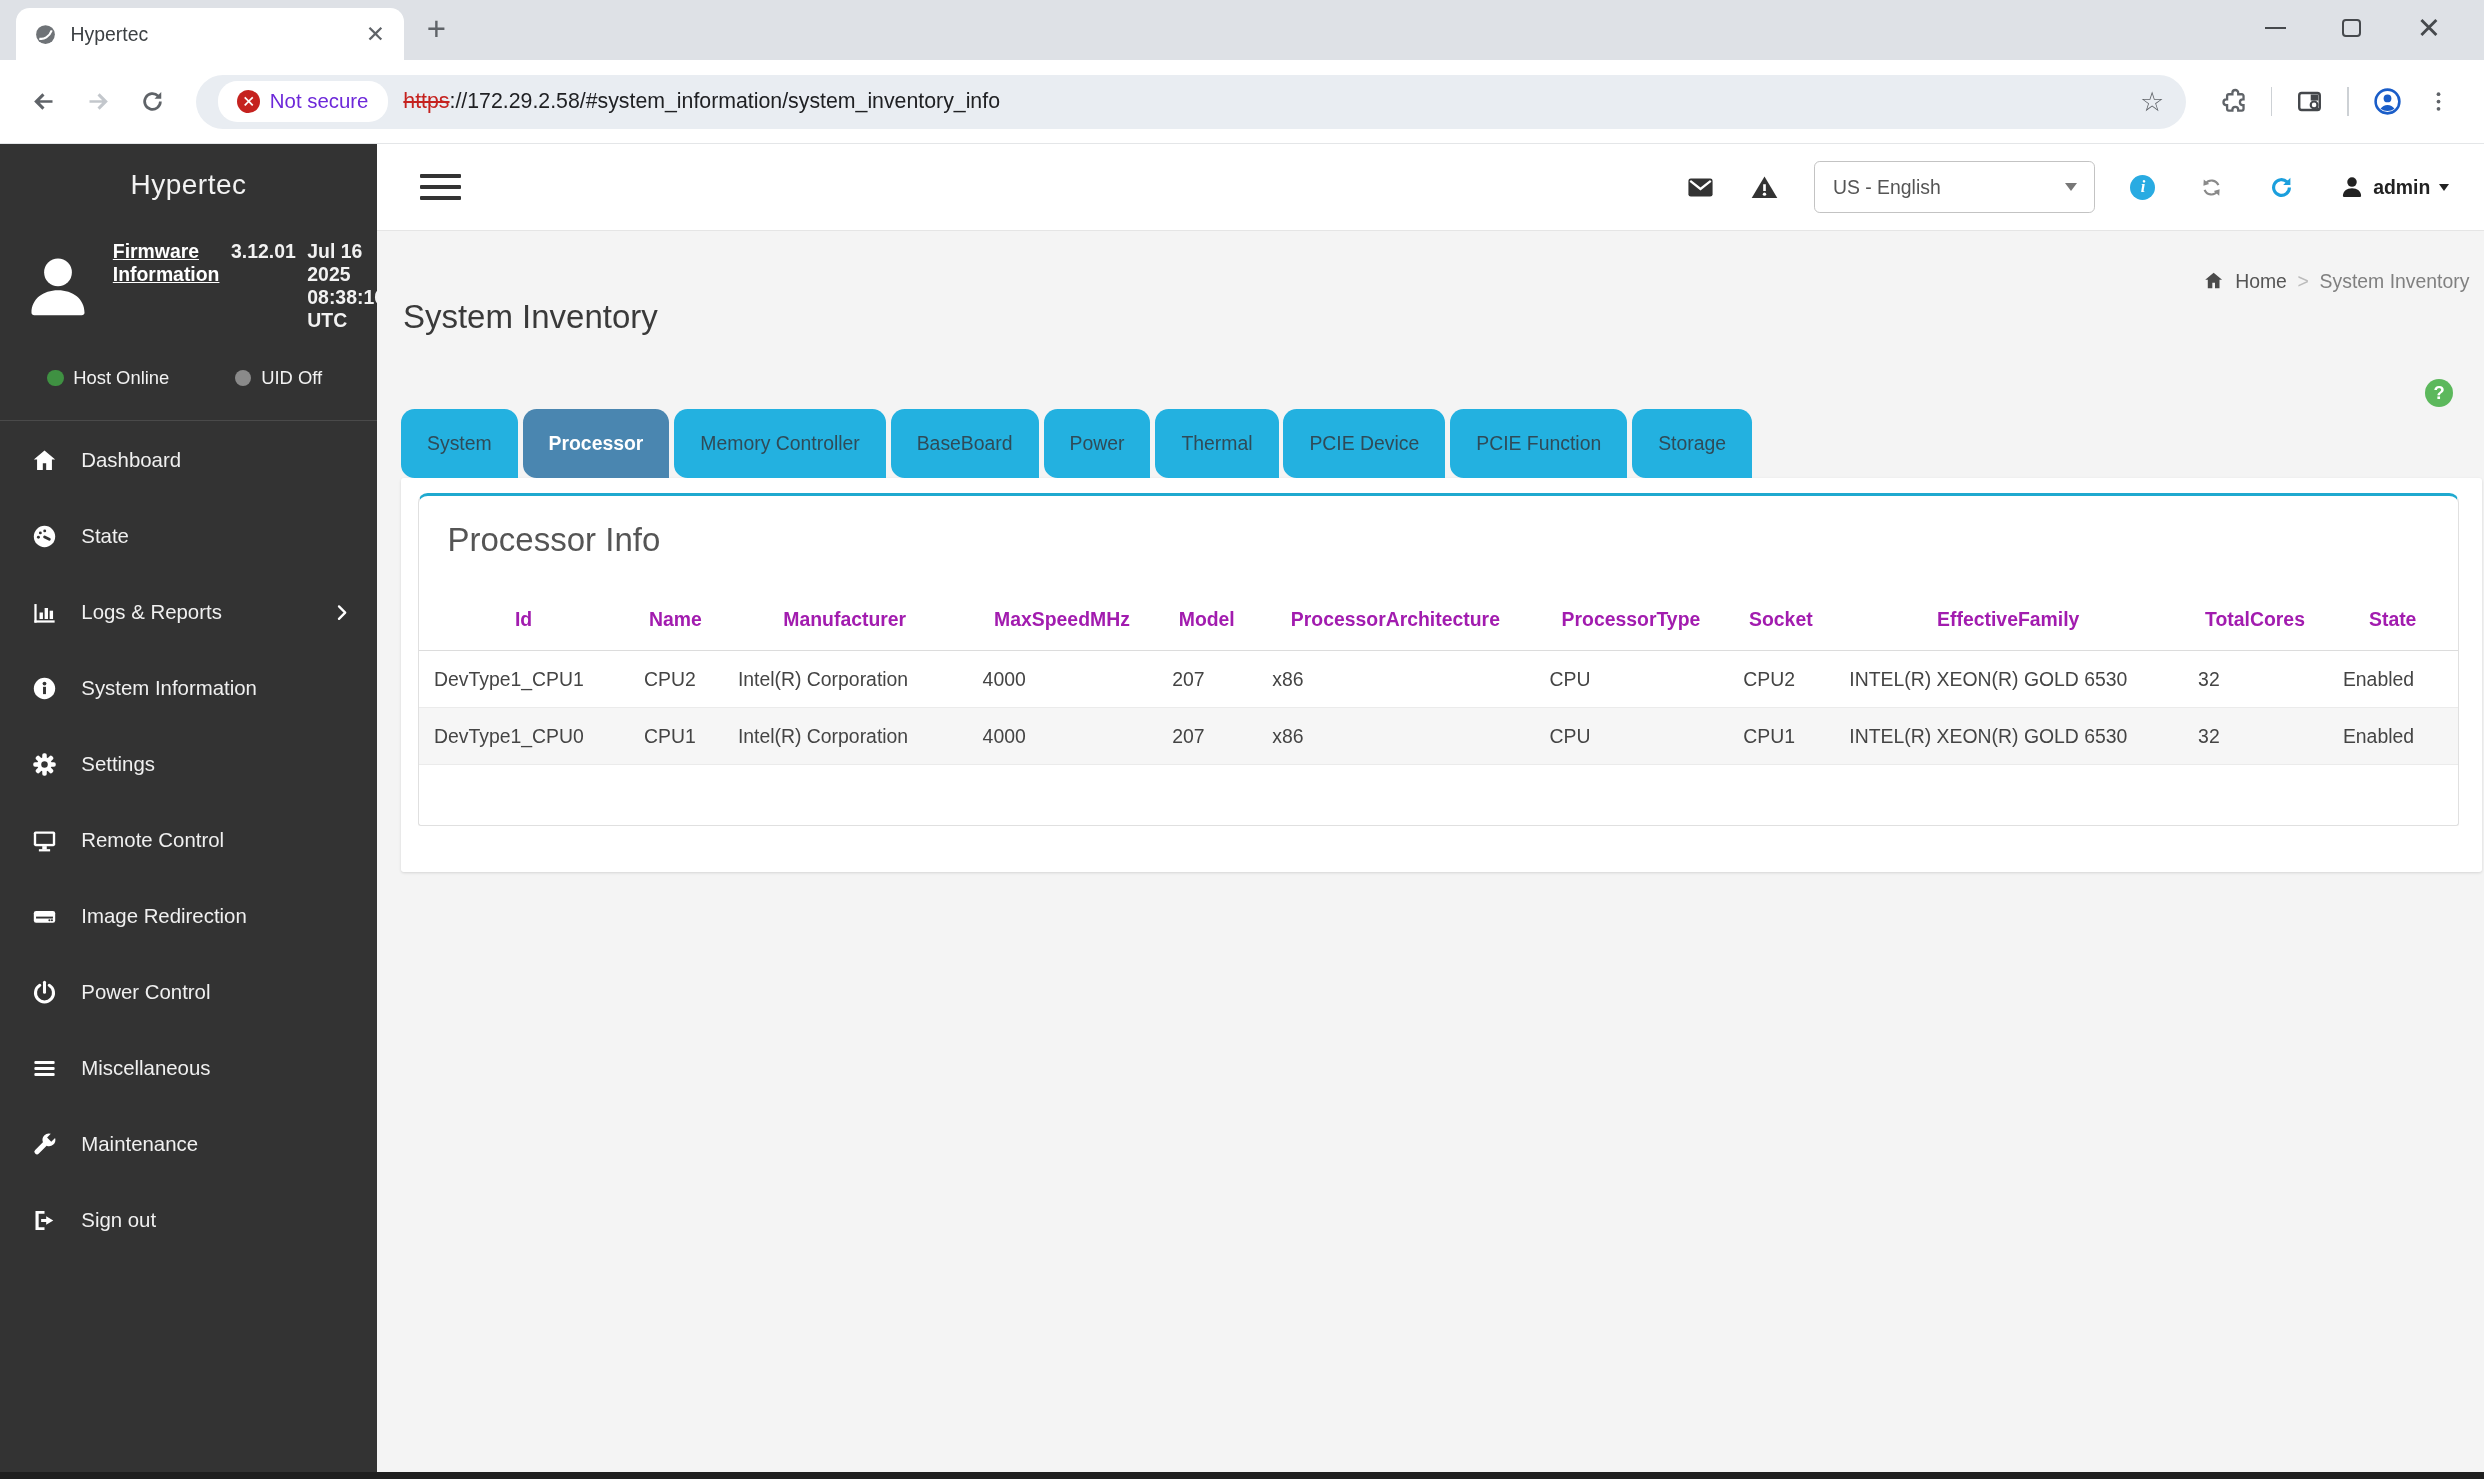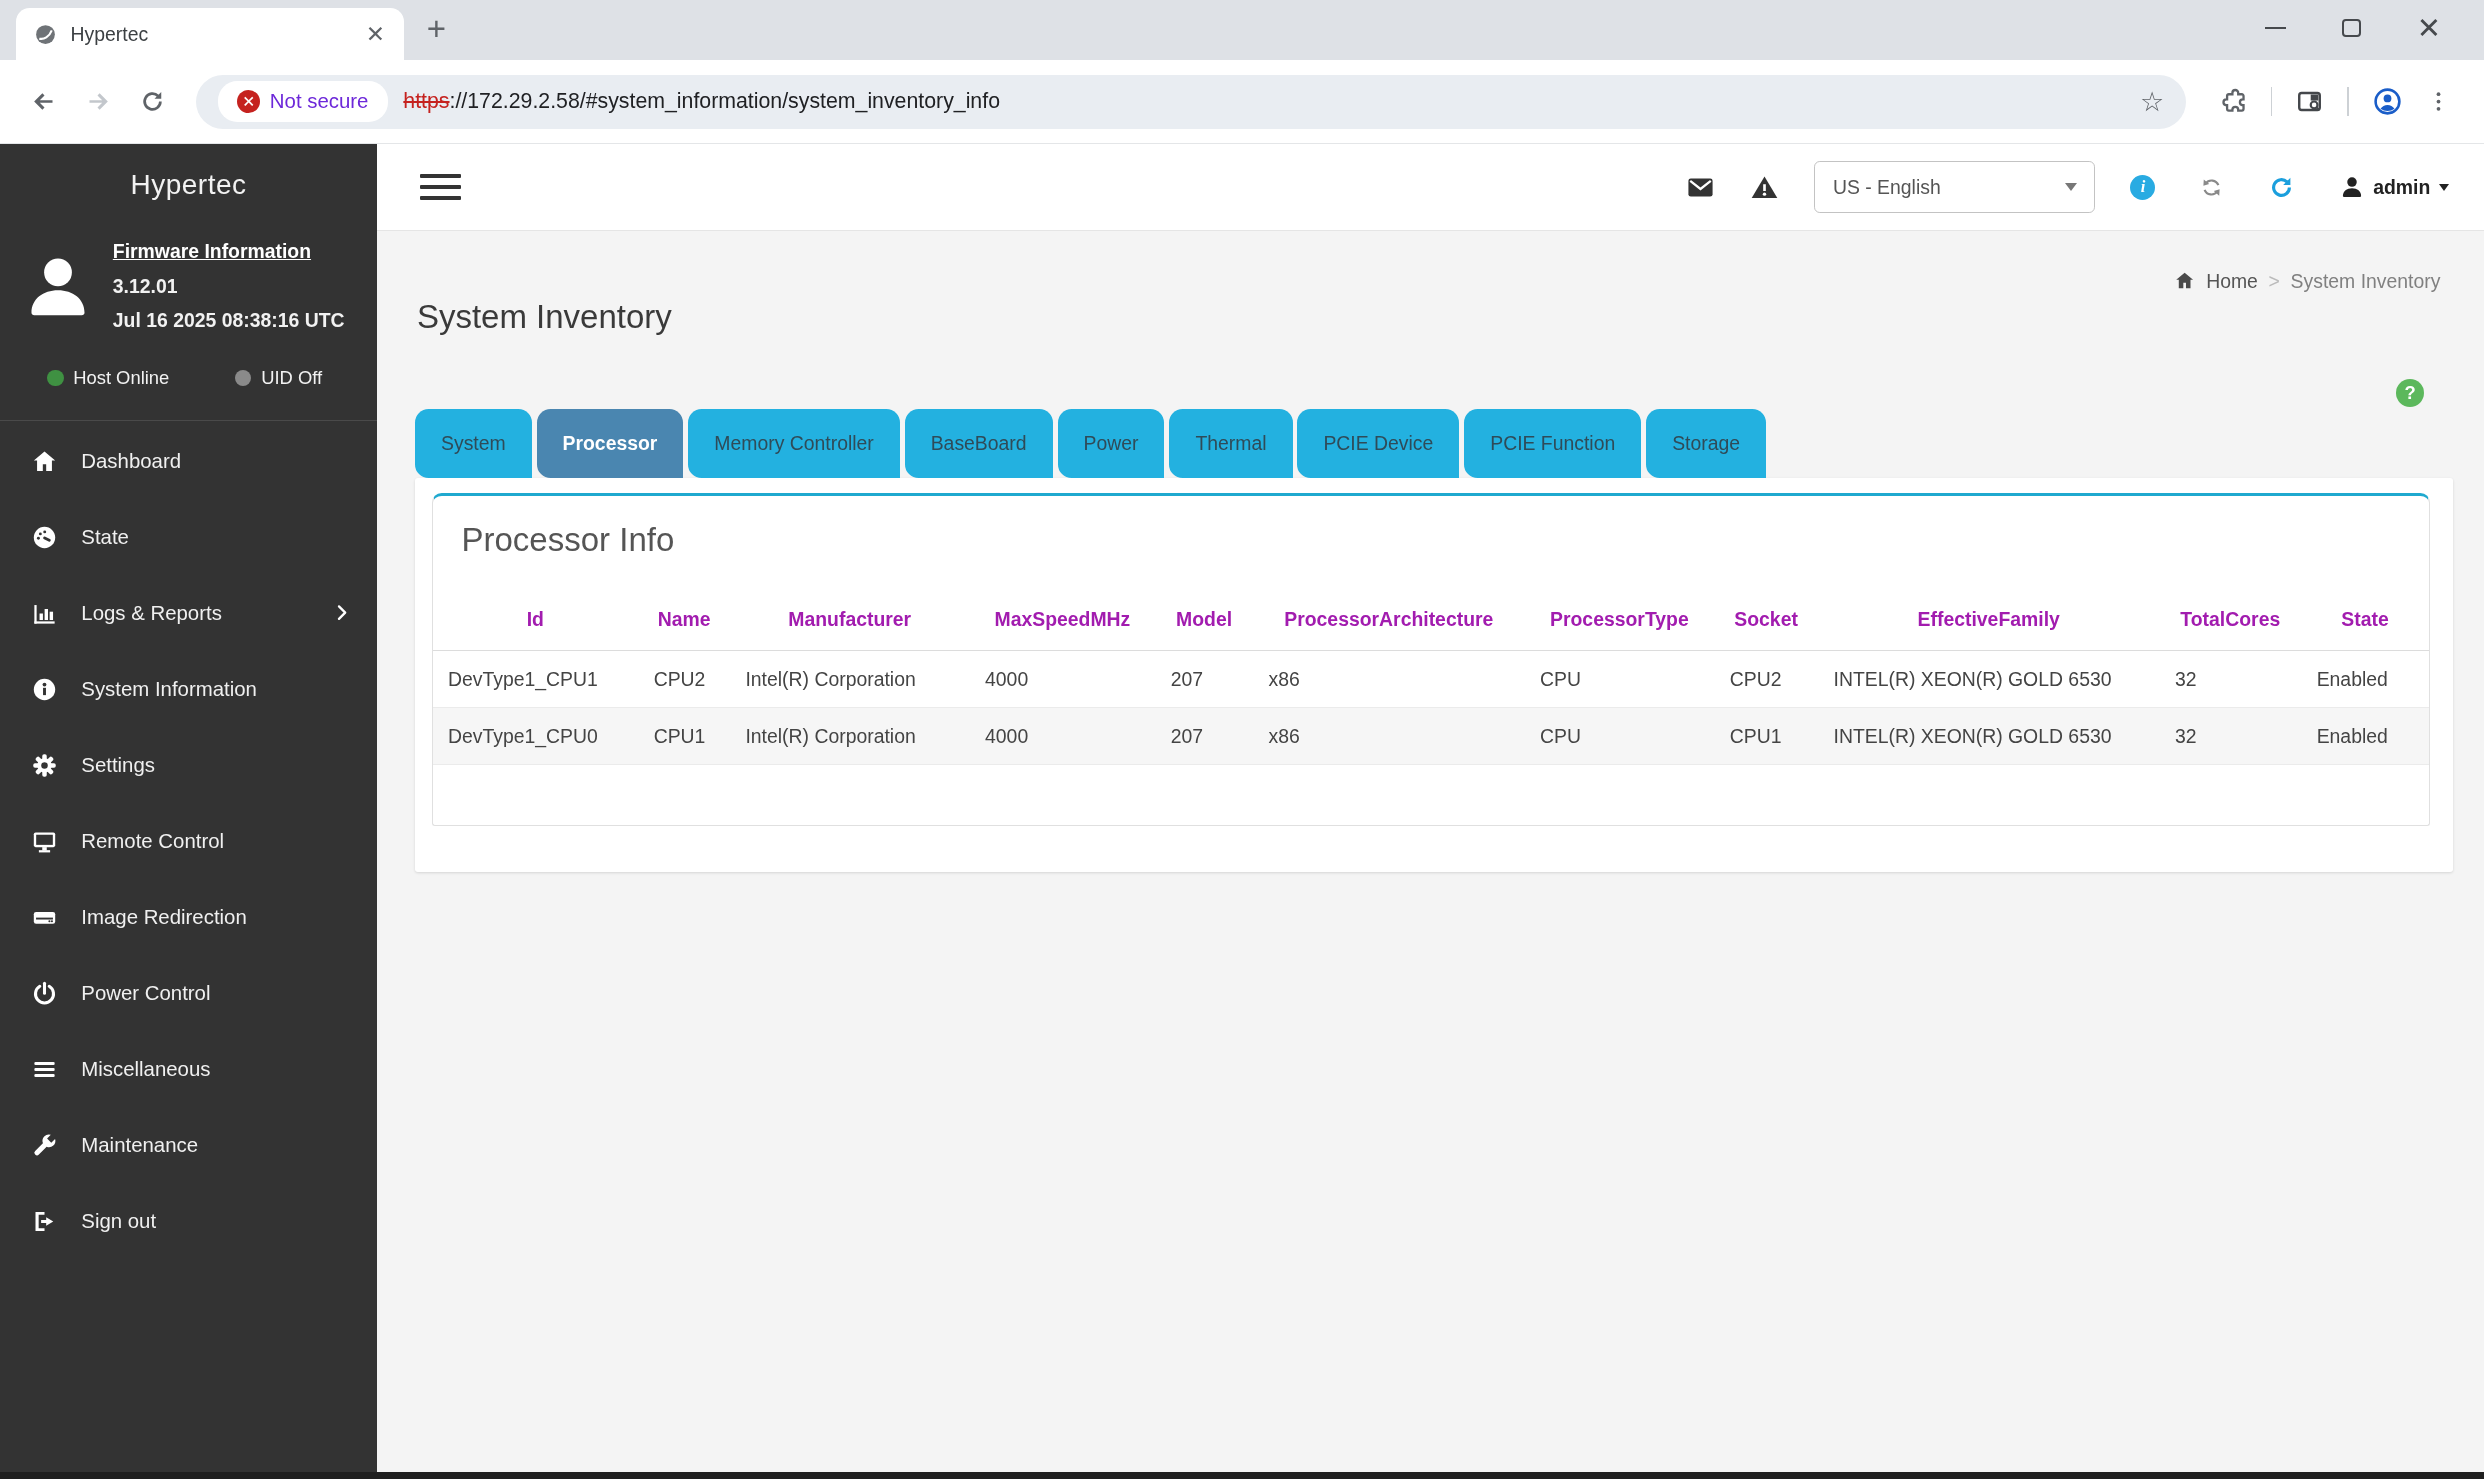--- a/index.html
+++ b/index.html
@@ -29,21 +29,21 @@
   .url-scheme { color:#c5221f; text-decoration:line-through;margin-top:9px; }
   .url-star { margin-left:auto; font-size:27px; color:#5f6368; }
   .ext-icons { display:flex; align-items:center; gap:23px; padding:0 9.7px; }
   .vsep { width:1.9px; height:29px; background:#cdd1d5; }
 
   
   .app { flex:1; display:flex; min-height:0; }
   .sidebar { width:377px; background:#333333; color:#f2f2f2; flex-shrink:0; overflow:hidden; }
   .brand { text-align:center; font-size:28px; margin-top:25px; letter-spacing:0.5px; }
   .profile { display:flex; align-items:center; gap:17.5px; margin:39px 15.5px 0 21.3px; }
-  .fw-block { display:flex; flex-direction:column; gap:11.6px; font-size:19.4px; font-weight:bold; }
+  .fw-block { display:flex; flex-direction:row; gap:11.6px; font-size:19.4px; font-weight:bold; }
   .fw-link { text-decoration:underline; color:#fff; }
   .status-row { display:flex; align-items:center; margin:35px 0 0 47px; font-size:18.4px; gap:9.7px; }
   .dot { width:16.5px; height:16.5px; border-radius:50%; display:inline-block; flex-shrink:0; }
   .dot-green { background:#3f9142; }
   .dot-gray { background:#8a8a8a; margin-left:56px; }
   .side-divider { border-top:1px solid #4a4a4a; margin-top:31px; }
   .nav { padding-top:1.9px; }
   .nav-item { display:flex; align-items:center; height:76px; padding:0 25px 0 29px; gap:21.3px; font-size:20.4px; color:#f0f0f0; cursor:pointer; }
   .nav-ic { width:31px; display:flex; justify-content:center; flex-shrink:0; }
   .nav-chevron { margin-left:auto; }
@@ -53,21 +53,21 @@
   .hamburger { display:flex; flex-direction:column; gap:6.8px; width:41px; cursor:pointer; }
   .hamburger span { height:4.4px; background:#333; border-radius:1px; }
   .topbar-right { margin-left:auto; display:flex; align-items:center; gap:35px; }
   .topbar-item { display:flex; align-items:center; gap:8.7px; font-size:19.4px; color:#333; cursor:pointer; }
   .lang-select { width:281px; height:52px; border:1px solid #c3c3c3; border-radius:5.8px; background:#fff; display:flex; align-items:center; padding:0 17.5px; font-size:19.4px; color:#555; cursor:pointer; }
   .caret { width:0; height:0; border-left:6.8px solid transparent; border-right:6.8px solid transparent; border-top:8.7px solid #777; margin-left:auto; }
   .caret-sm { width:0; height:0; border-left:5.8px solid transparent; border-right:5.8px solid transparent; border-top:7.8px solid #222; }
   .bios-badge { width:25px; height:25px; border-radius:50%; background:#29abe2; color:#fff; font-size:16.5px; font-weight:bold; font-style:italic; display:flex; align-items:center; justify-content:center; font-family:"Liberation Serif", serif; }
   .admin-label { font-weight:bold; color:#222; }
 
-  .content { flex:1; padding:23px 31px 0 24px;margin-left:14px; }
+  .content { flex:1; padding:23px 2px 0 24px; }
   .breadcrumb { display:flex; justify-content:flex-end; align-items:center; gap:10.7px; font-size:19.4px; color:#555; padding-right:12.6px; margin-top:15.5px; }
   .crumb-sep { color:#bbb; }
   .crumb-current { color:#808080; }
   .page-title { font-size:33px; font-weight:400; color:#3a3a3a; margin:5.8px 0 0 1.9px; }
   .help-row { display:flex; justify-content:flex-end; margin:43px 29px 0 0; }
   .help-icon { width:28px; height:28px; border-radius:50%; background:#5cb85c; color:#fff; font-size:18.4px; font-weight:bold; display:flex; align-items:center; justify-content:center; cursor:pointer; }
 
   .tabs { display:flex; gap:4.9px; margin-top:1.9px; }
   .tab { height:69px; padding:0 26px; background:#23b1e0; color:#2f4b58; font-size:19.4px; display:flex; align-items:center; border-radius:13.6px 13.6px 0 13.6px; cursor:pointer; white-space:nowrap; }
   .tab.active { background:#4a86b0; color:#fff; font-weight:bold; }

